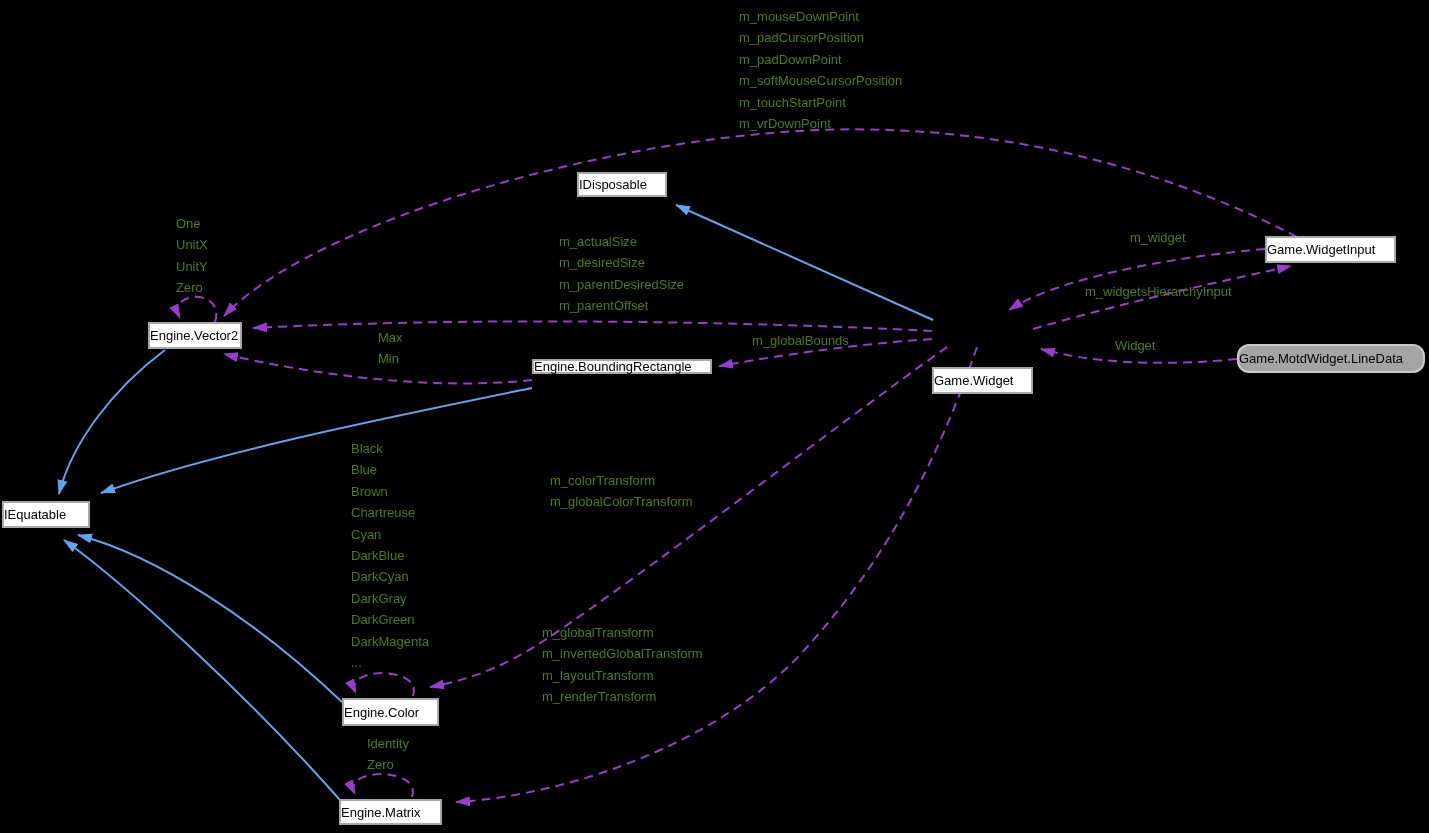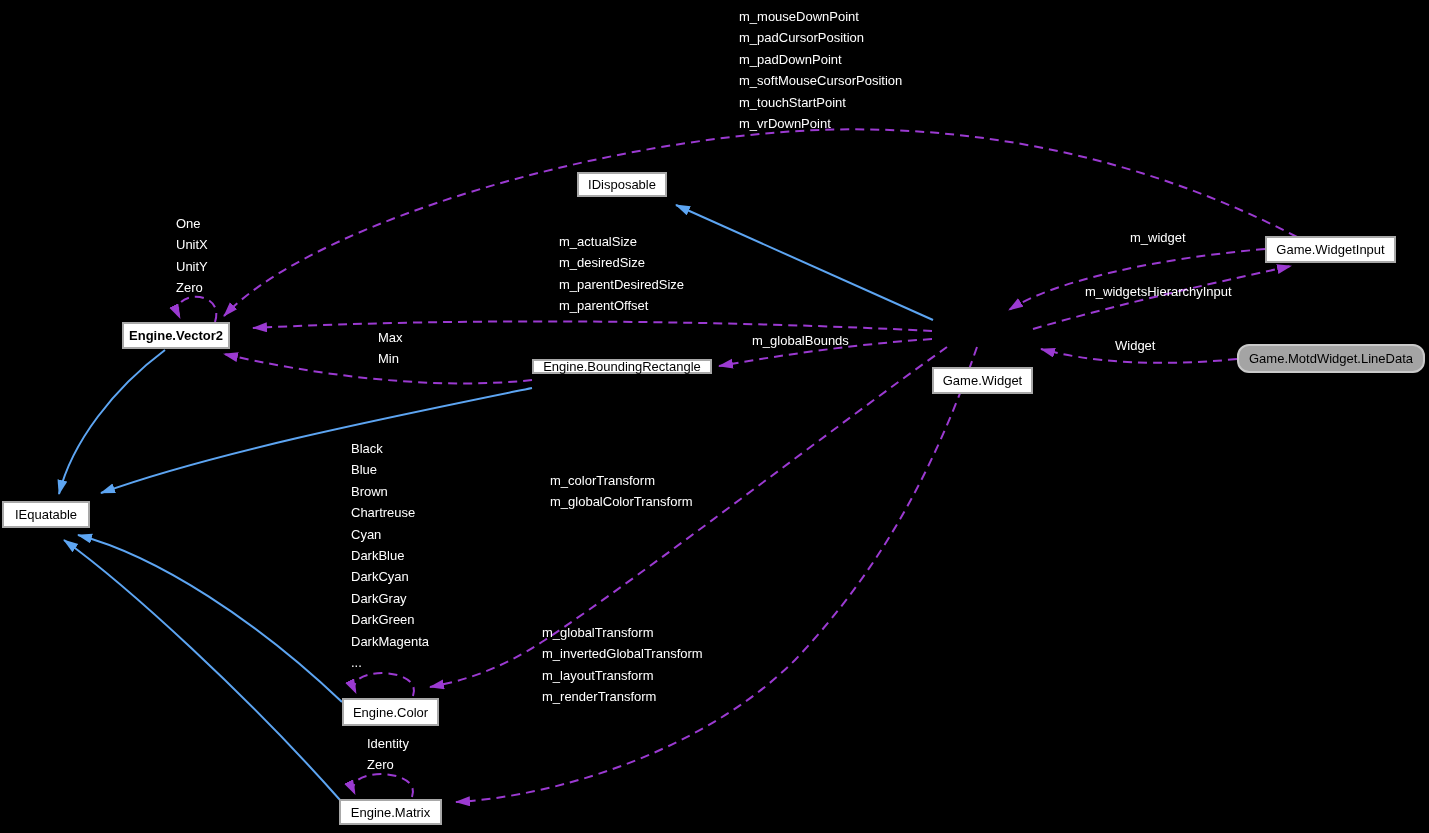--- a/index.html
+++ b/index.html
@@ -3,26 +3,26 @@
 <meta charset="utf-8">
 <style>
   html,body{margin:0;padding:0;background:#000;}
   #stage{
     position:relative;width:1429px;height:833px;background:#000;overflow:hidden;
     font-family:"Liberation Sans",sans-serif;
   }
   #edges{position:absolute;left:0;top:0;width:1429px;height:833px;}
   .node{
     position:absolute;box-sizing:border-box;background:#fff;border:2px solid #a8a8a8;
-    display:flex;align-items:center;justify-content:center;
+    display:flex;align-items:center;justify-content:flex-start;
     font-size:13px;color:#000;white-space:nowrap;cursor:pointer;z-index:2;
   }
   .node-gray{background:#a4a4a4;border-color:#c9c9c9;}
   .edge-label{
-    position:absolute;color:#ffffff;font-size:13px;line-height:21.4px;
+    position:absolute;color:#4d7c0f;font-size:13px;line-height:21.4px;
     white-space:nowrap;z-index:1;
   }
 </style>
 </head>
 <body>
 
 <div id="stage">
 
   <svg id="edges" viewBox="0 0 1429 833" xmlns="http://www.w3.org/2000/svg">
     <defs>
@@ -58,21 +58,21 @@
     </g>
   </svg>
 
   <div id="nodes-layer">
       <div class="node" style="left: 577px; top: 172px; width: 90px; height: 25px;">
         <span>IDisposable</span>
       </div>
       <div class="node" style="left: 1265px; top: 236px; width: 131px; height: 27px;">
         <span>Game.WidgetInput</span>
       </div>
-      <div class="node" style="left: 122px; top: 322px; width: 108px; height: 27px; font-weight: bold;">
+      <div class="node" style="left: 148px; top: 322px; width: 94px; height: 27px;">
         <span>Engine.Vector2</span>
       </div>
       <div class="node" style="left: 932px; top: 319px; width: 101px; height: 27px; margin-top: 48px;">
         <span>Game.Widget</span>
       </div>
       <div class="node" style="left: 532px; top: 359px; width: 180px; height: 15px;">
         <span>Engine.BoundingRectangle</span>
       </div>
       <div class="node node-gray" style="left: 1237px; top: 344px; width: 188px; height: 29px; border-radius: 12px;">
         <span>Game.MotdWidget.LineData</span>

